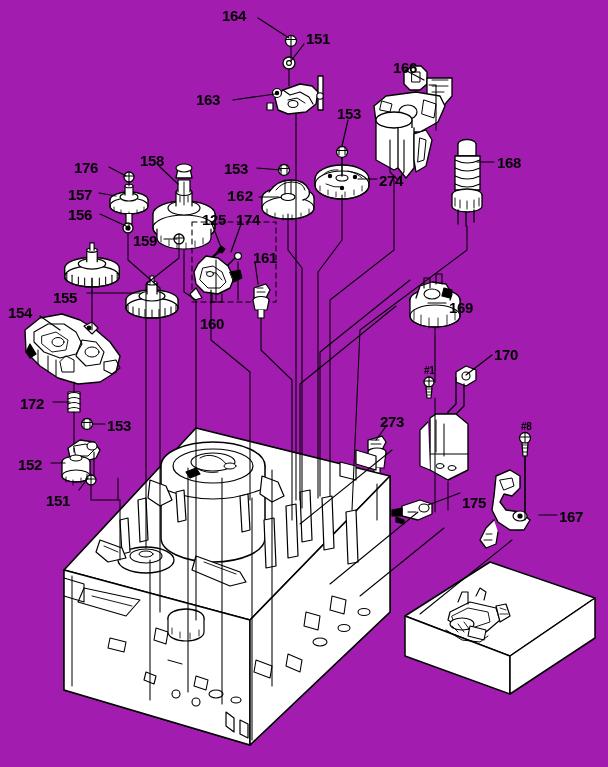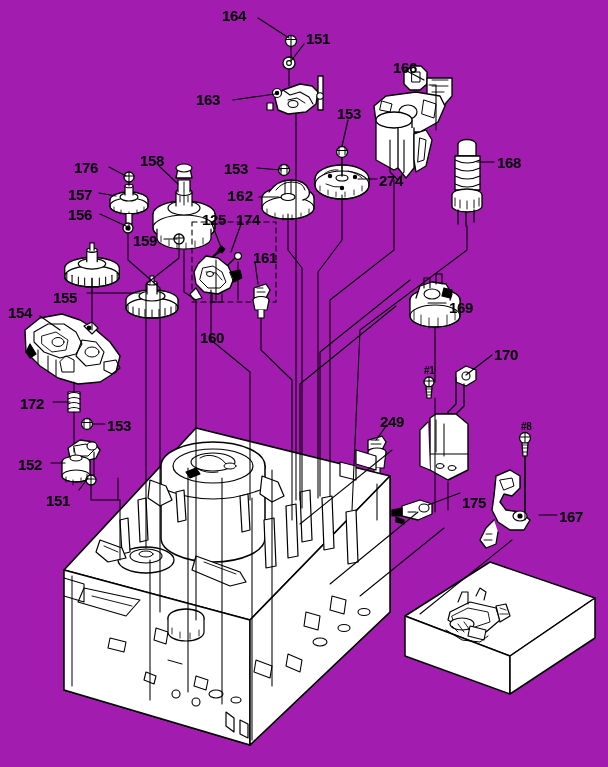--- a/index.html
+++ b/index.html
@@ -560,27 +560,27 @@
       <div class="lbl" style="left: 140px; top: 153px;">158</div>
       <div class="lbl" style="left: 224px; top: 161px;">153</div>
       <div class="lbl" style="left: 68px; top: 187px;">157</div>
       <div class="lbl" style="left: 227px; top: 190px; font-family: Liberation Mono, monospace;">162</div>
       <div class="lbl" style="left: 68px; top: 207px;">156</div>
       <div class="lbl" style="left: 202px; top: 212px;">125</div>
       <div class="lbl" style="left: 236px; top: 212px;">174</div>
       <div class="lbl" style="left: 133px; top: 233px;">159</div>
       <div class="lbl" style="left: 253px; top: 250px; text-align: right;">161</div>
       <div class="lbl" style="left: 53px; top: 290px;">155</div>
-      <div class="lbl" style="left: 200px; top: 330px; text-align: center;">160</div>
+      <div class="lbl" style="left: 200px; top: 316px; text-align: center;">160</div>
       <div class="lbl" style="left: 8px; top: 305px;">154</div>
       <div class="lbl" style="left: 449px; top: 300px;">169</div>
       <div class="lbl" style="left: 494px; top: 347px;">170</div>
       <div class="lbl" style="left: 20px; top: 396px;">172</div>
       <div class="lbl" style="left: 107px; top: 418px;">153</div>
-      <div class="lbl" style="left: 380px; top: 414px;">249</div>
+      <div class="lbl" style="left: 380px; top: 414px;">273</div>
       <div class="lbl" style="left: 18px; top: 457px;">152</div>
       <div class="lbl" style="left: 462px; top: 487px; margin-top: 8px;">175</div>
       <div class="lbl" style="left: 46px; top: 493px;">151</div>
       <div class="lbl" style="left: 559px; top: 509px;">167</div>
       <div class="lbl sm" style="left: 424px; top: 366px;">#1</div>
       <div class="lbl sm" style="left: 521px; top: 422px;">#8</div>
     </div>
 
 </div>
 

